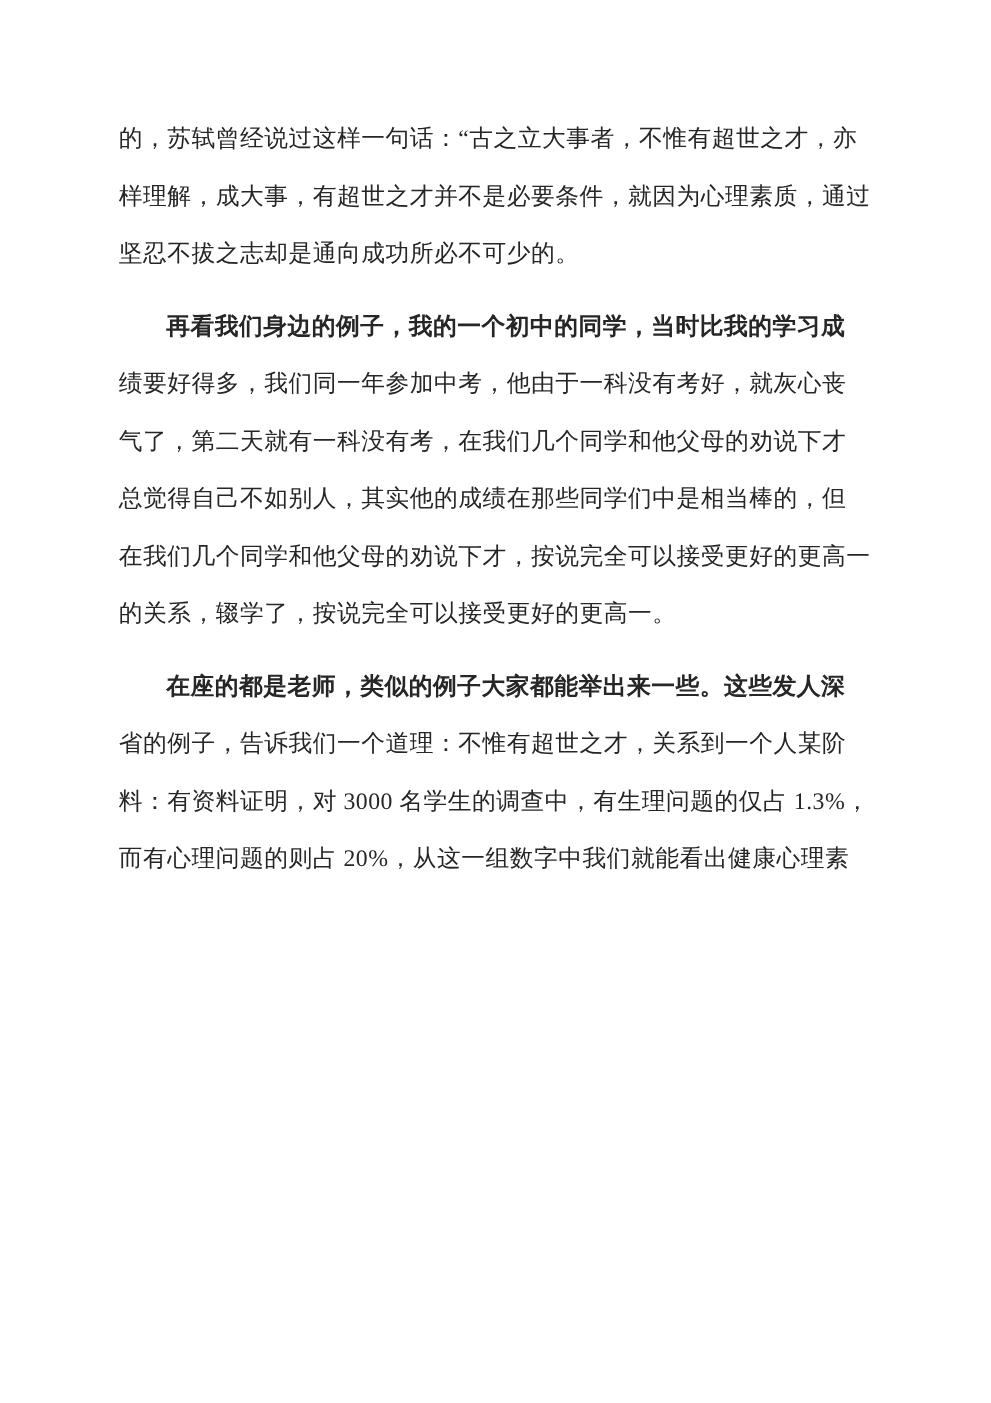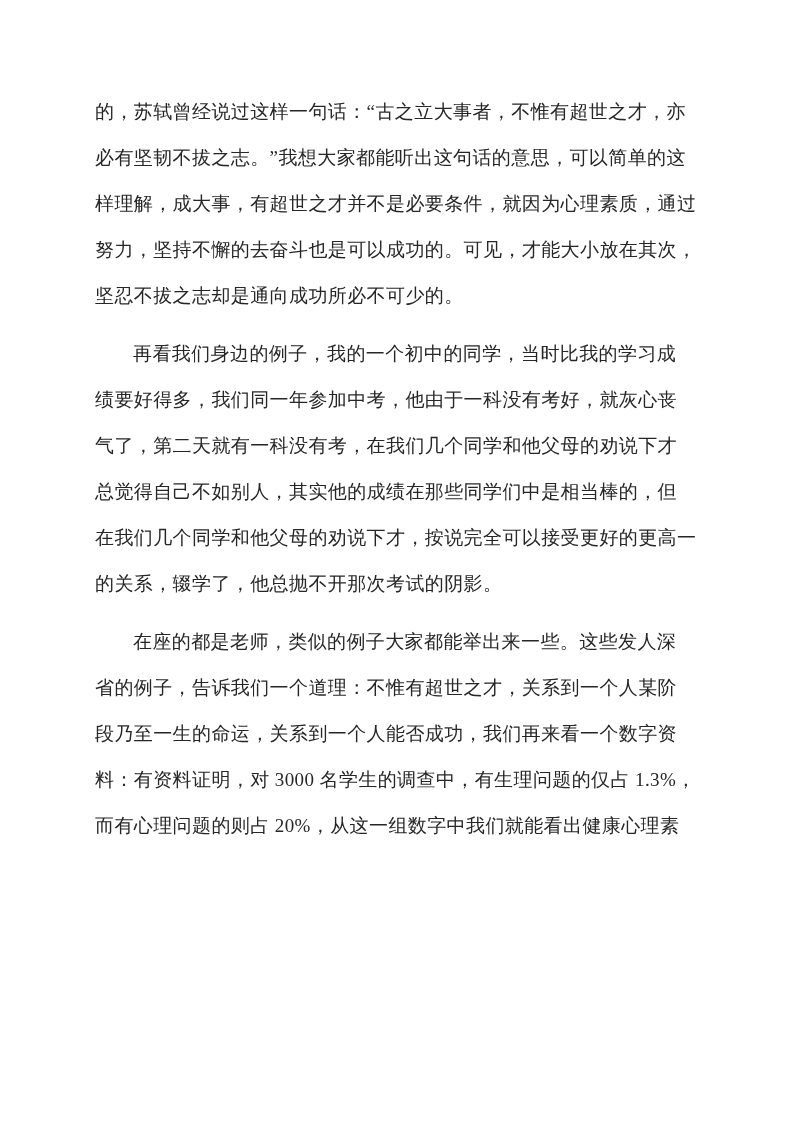--- a/index.html
+++ b/index.html
@@ -29,45 +29,43 @@
   .text-line {
     font-size: 19px;
     line-height: 46px;
     letter-spacing: 0.4px;
     white-space: nowrap;
     text-align: justify;
   }
 
   .text-line.first-indent {
     text-indent: 2em;
+    font-weight: bold;
   }
 </style>
 </head>
 <body>
 
 <div class="page">
 
   <div class="paragraph">
     <div class="text-line">的，苏轼曾经说过这样一句话：“古之立大事者，不惟有超世之才，亦</div>
-    <div class="text-line">必有坚韧不拔之志。”我想大家都能听出这句话的意思，可以简单的这</div>
     <div class="text-line">样理解，成大事，有超世之才并不是必要条件，就因为心理素质，通过</div>
-    <div class="text-line">努力，坚持不懈的去奋斗也是可以成功的。可见，才能大小放在其次，</div>
     <div class="text-line">坚忍不拔之志却是通向成功所必不可少的。</div>
   </div>
 
   <div class="paragraph">
     <div class="text-line first-indent">再看我们身边的例子，我的一个初中的同学，当时比我的学习成</div>
     <div class="text-line">绩要好得多，我们同一年参加中考，他由于一科没有考好，就灰心丧</div>
     <div class="text-line">气了，第二天就有一科没有考，在我们几个同学和他父母的劝说下才</div>
     <div class="text-line">总觉得自己不如别人，其实他的成绩在那些同学们中是相当棒的，但</div>
     <div class="text-line">在我们几个同学和他父母的劝说下才，按说完全可以接受更好的更高一</div>
-    <div class="text-line">的关系，辍学了，他总抛不开那次考试的阴影。</div>
+    <div class="text-line">的关系，辍学了，按说完全可以接受更好的更高一。</div>
   </div>
 
   <div class="paragraph">
     <div class="text-line first-indent">在座的都是老师，类似的例子大家都能举出来一些。这些发人深</div>
     <div class="text-line">省的例子，告诉我们一个道理：不惟有超世之才，关系到一个人某阶</div>
-    <div class="text-line">段乃至一生的命运，关系到一个人能否成功，我们再来看一个数字资</div>
     <div class="text-line">料：有资料证明，对 3000 名学生的调查中，有生理问题的仅占 1.3%，</div>
     <div class="text-line">而有心理问题的则占 20%，从这一组数字中我们就能看出健康心理素</div>
   </div>
 
 </div>
 
 </body></html>

